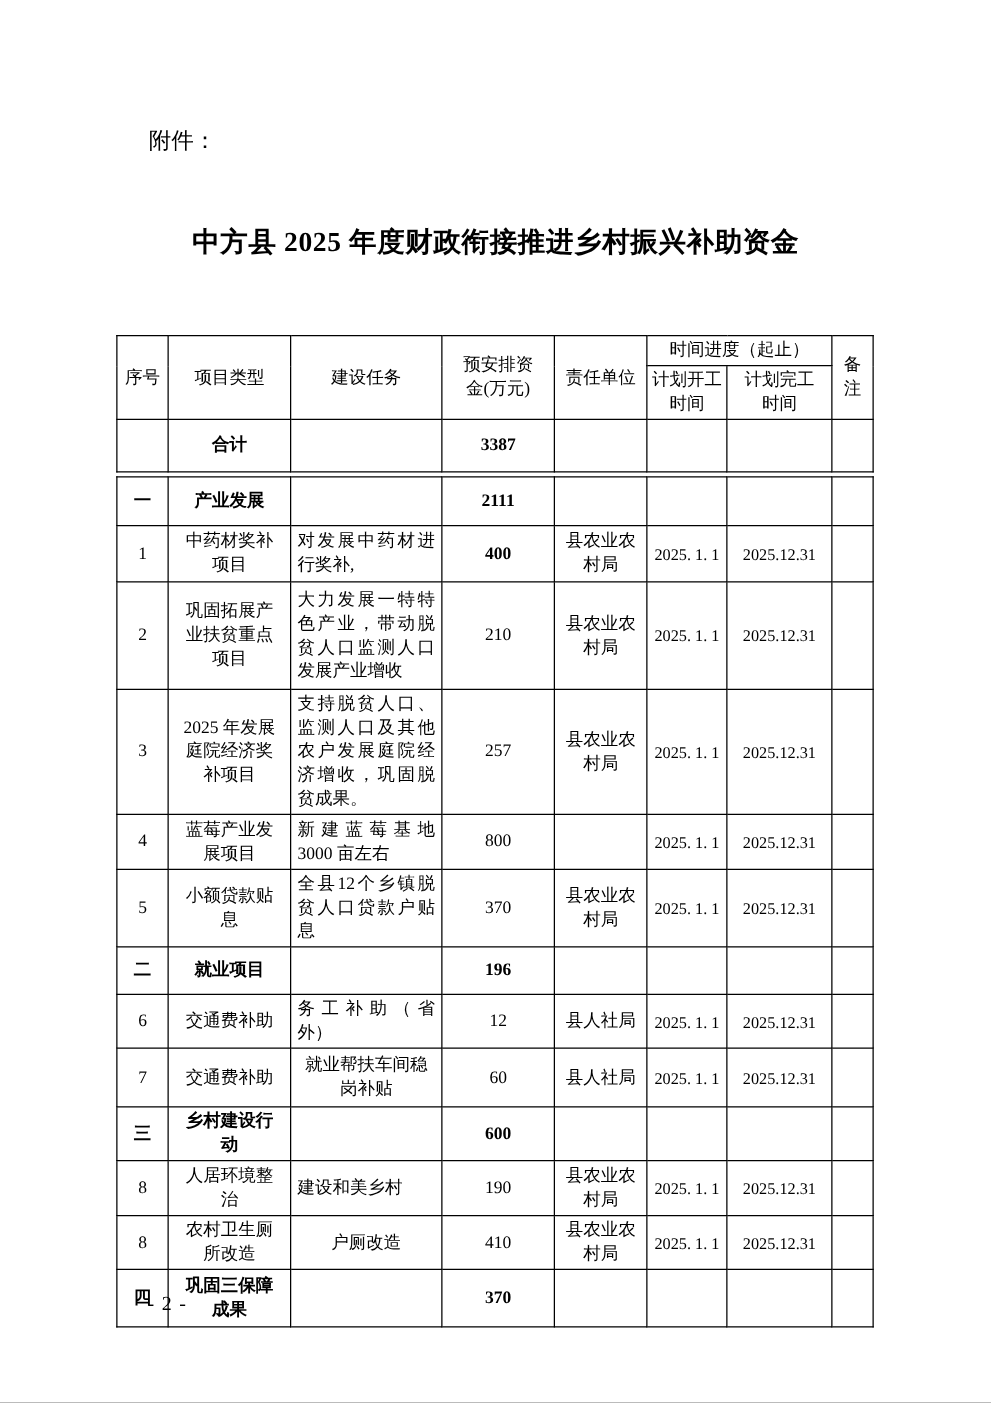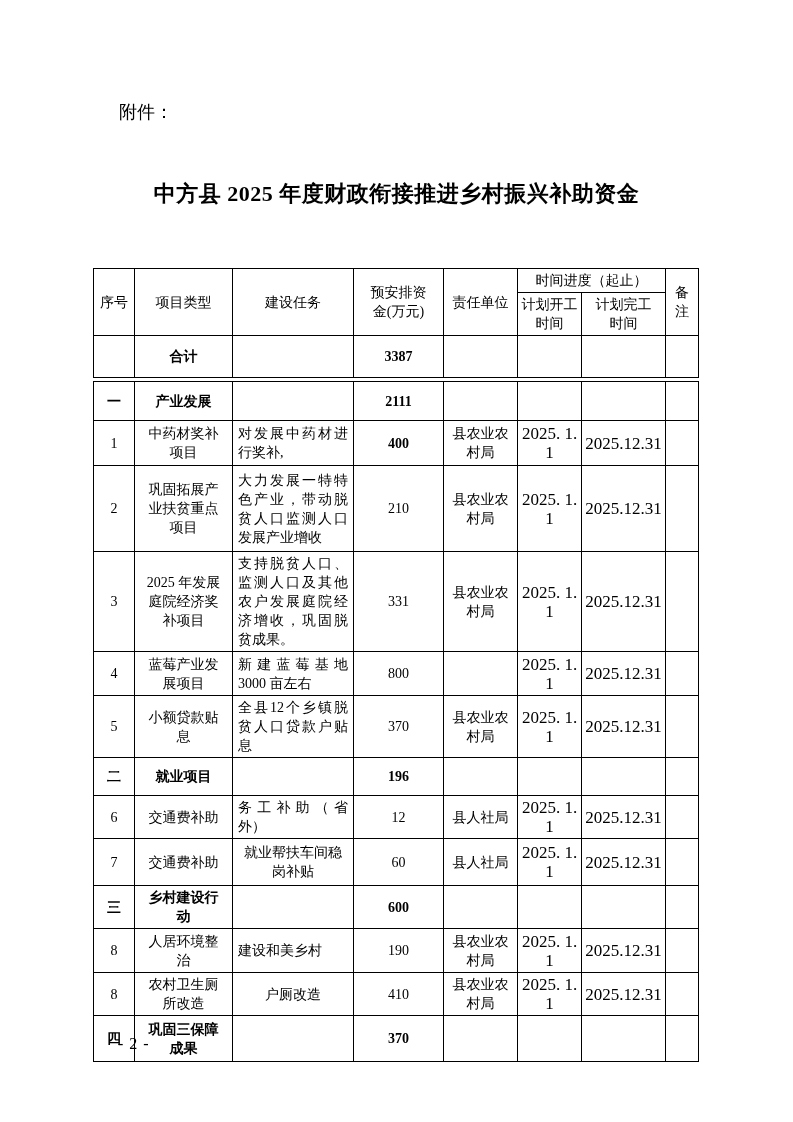--- a/index.html
+++ b/index.html
@@ -42,21 +42,21 @@
     overflow: hidden;
   }
   tr.h1 { height: 22px; }
   tr.h2 { height: 40px; }
   tr.sum-row { height: 42px; }
   tr.sum-row td { font-weight: bold; }
   td.pre { white-space: pre-line; }
   td.td-type { padding: 2px 9px; margin-left: 38px; }
   td.td-task { text-align: justify; text-align-last: left; padding: 2px 5px; }
   td.td-task.center { text-align: center; text-align-last: center; }
-  td.td-date { font-size: 17px; }
+  td.td-date { font-size: 13px; }
   tr.category td { font-weight: bold; }
   td.bold { font-weight: bold; }
   .page-number {
     position: absolute; left: 118px; top: 1035px;
     font-size: 16px; letter-spacing: 1px;
   }
 </style>
 </head>
 <body>
 
@@ -151,21 +151,21 @@
         <td>210</td>
         <td>县农业农村局</td>
         <td class="td-date">2025. 1. 1</td>
         <td class="td-date">2025.12.31</td>
         <td></td>
       </tr>
           <tr style="height: 80px;">
         <td>3</td>
         <td class="td-type">2025 年发展庭院经济奖补项目</td>
         <td class="td-task">支持脱贫人口、监测人口及其他农户发展庭院经济增收，巩固脱贫成果。</td>
-        <td>331</td>
+        <td>257</td>
         <td>县农业农村局</td>
         <td class="td-date">2025. 1. 1</td>
         <td class="td-date">2025.12.31</td>
         <td></td>
       </tr>
           <tr style="height: 44px;">
         <td>4</td>
         <td class="td-type">蓝莓产业发展项目</td>
         <td class="td-task">新建蓝莓基地 3000 亩左右</td>
         <td>800</td>

